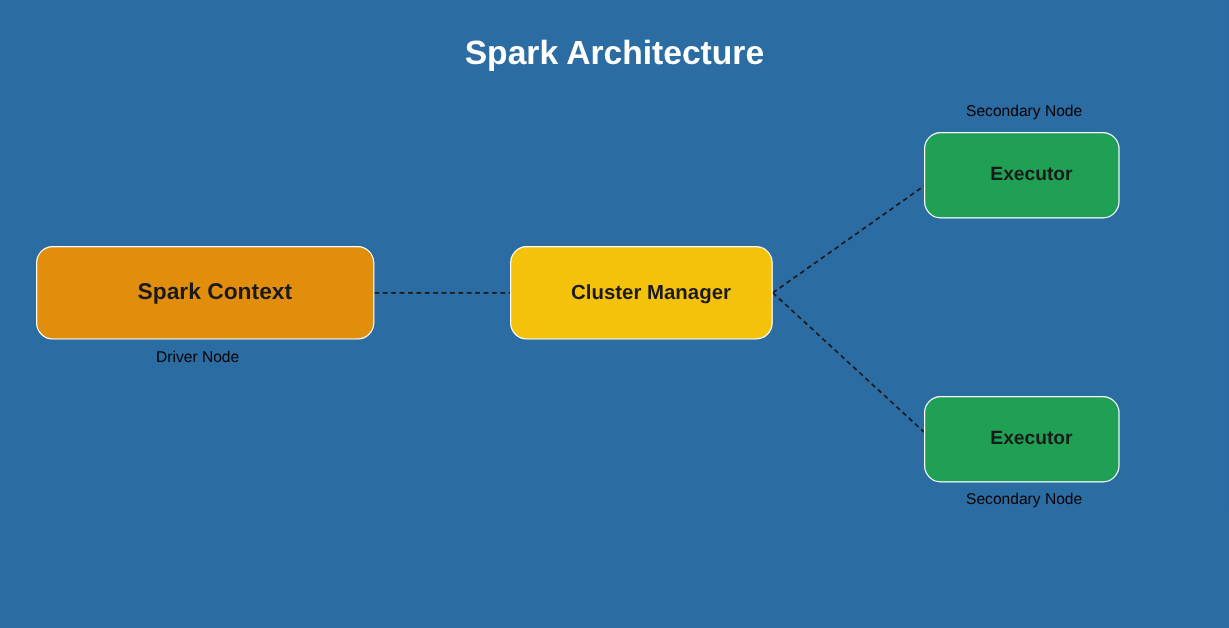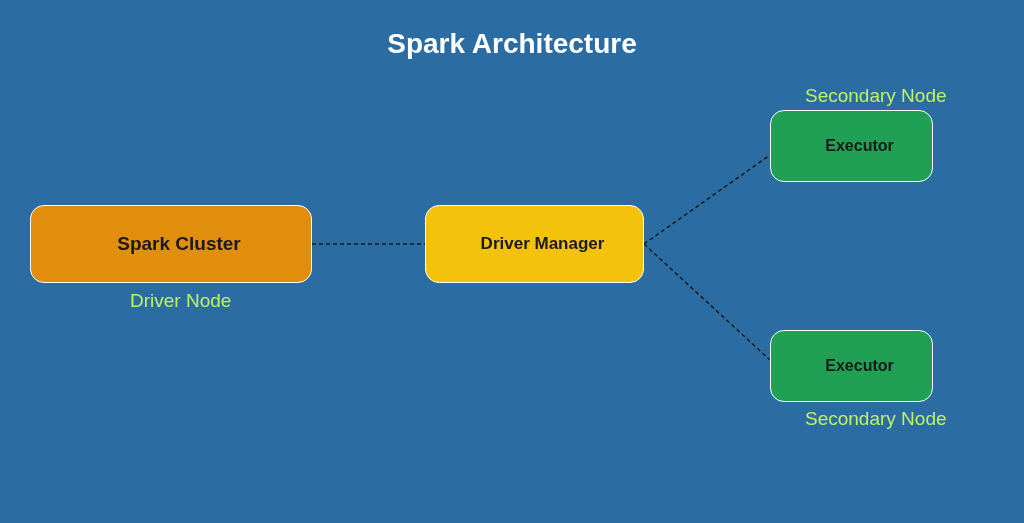--- a/index.html
+++ b/index.html
@@ -63,22 +63,22 @@
     .node-exec2 {
       left: 770px;
       top: 330px;
       width: 163px;
       height: 72px;
       background-color: #1fa055;
       font-size: 16px;
     }
     .label {
       position: absolute;
-      color: #bef264;
-      font-size: 19px;
+      color: #000000;
+      font-size: 13px;
     }
     .label-driver {
       left: 130px;
       top: 290px;
       text-align: right;
     }
     .label-secondary1 {
       left: 805px;
       top: 85px;
     }
@@ -107,26 +107,26 @@
 
 <div class="title">Spark Architecture</div>
 
 <svg class="lines">
   <line class="connector-line" x1="312" y1="244" x2="425" y2="244"></line>
   <line class="connector-line" x1="644" y1="244" x2="770" y2="155"></line>
   <line class="connector-line" x1="644" y1="244" x2="770" y2="360"></line>
 </svg>
 
 <div class="node node-context">
-  <span>Spark Cluster</span>
+  <span>Spark Context</span>
 </div>
 <div class="label label-driver">Driver Node</div>
 
 <div class="node node-manager">
-  <span>Driver Manager</span>
+  <span>Cluster Manager</span>
 </div>
 
 <div class="label label-secondary1">Secondary Node</div>
 <div class="node node-exec1">
   <span>Executor</span>
 </div>
 
 <div class="node node-exec2">
   <span>Executor</span>
 </div>

